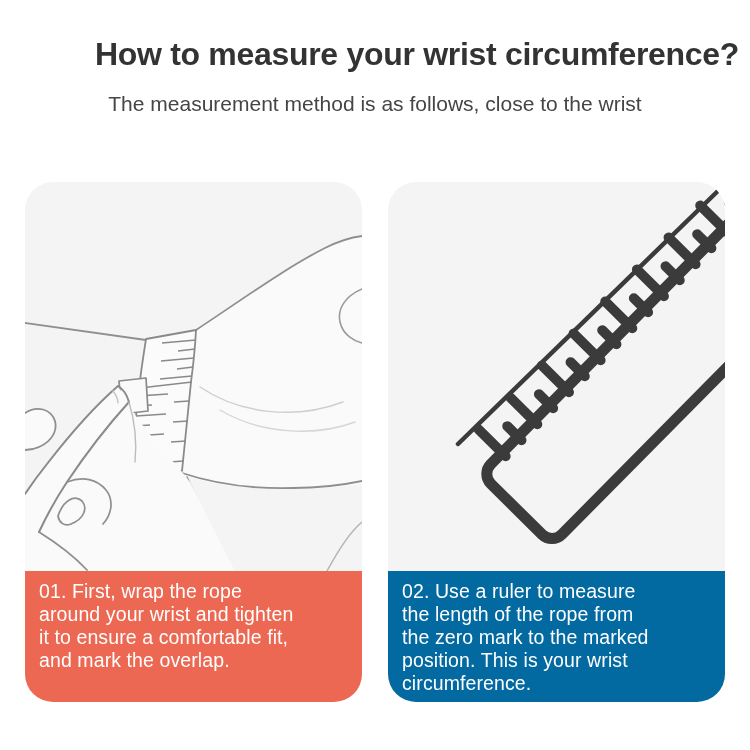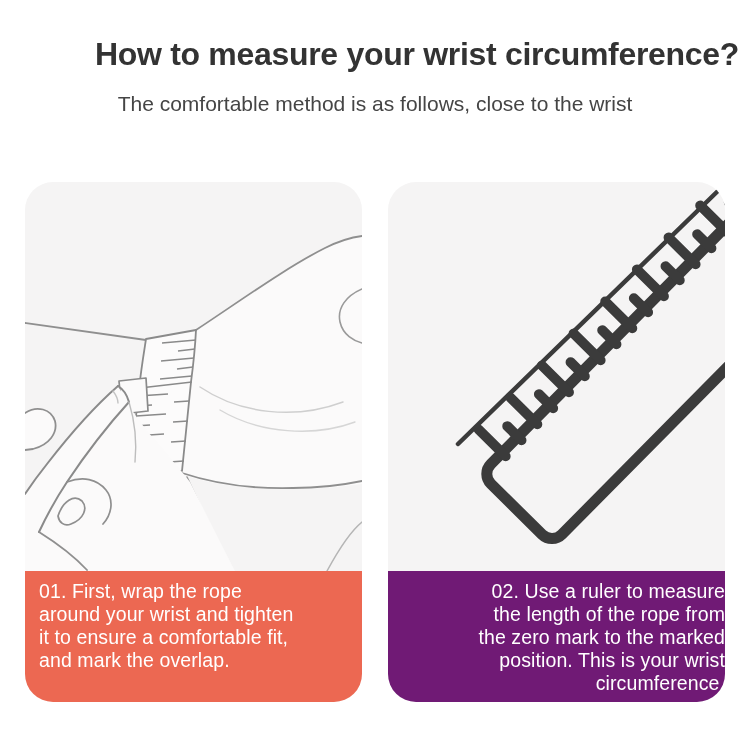--- a/index.html
+++ b/index.html
@@ -30,21 +30,21 @@
     font-size:19.5px;line-height:23px;
     padding:9px 0 0 14px;white-space:pre-line;
     letter-spacing:0.1px;
   }
   svg{display:block;}
 </style>
 </head>
 <body>
 
 <div class="title">How to measure your wrist circumference?</div>
-<div class="subtitle">The comfortable method is as follows, close to the wrist</div>
+<div class="subtitle">The measurement method is as follows, close to the wrist</div>
 
 <div class="panel left">
   <div class="illustration">
     <svg width="337" height="389" viewBox="0 0 337 389" fill="none" xmlns="http://www.w3.org/2000/svg">
 
       <path d="M0,141 C45,147 90,154 121,158 L171,148 C215,119 262,85 300,66 C316,58 329,55 337,54 L337,302 C315,305 290,307 265,307 C225,307 185,303 157,292 L104,296 L112,210 L121,157 Z" fill="#fbfafa"></path>
 
       <path d="M0,141 C45,147 90,154 121,158" stroke="#8f8f8f" stroke-width="1.8" stroke-linecap="round"></path>
 
       <path d="M171,148 C215,119 262,85 300,66 C316,58 329,55 337,54" stroke="#8f8f8f" stroke-width="1.8" stroke-linecap="round"></path>
@@ -97,18 +97,18 @@
     <svg width="337" height="389" viewBox="0 0 337 389" fill="none" xmlns="http://www.w3.org/2000/svg">
 
       <path d="M70,262 L334,5" stroke="#3b3b3b" stroke-width="4.5" stroke-linecap="round"></path>
 
       <g transform="translate(93,292) rotate(-45.3)">
         <rect x="0" y="0" width="450" height="100" rx="14" stroke="#3b3b3b" stroke-width="11" fill="none"></rect>
         <path d="M30,5 L30,-33 M52.5,5 L52.5,-15 M75,5 L75,-33 M97.5,5 L97.5,-15 M120,5 L120,-33 M142.5,5 L142.5,-15 M165,5 L165,-33 M187.5,5 L187.5,-15 M210,5 L210,-33 M232.5,5 L232.5,-15 M255,5 L255,-33 M277.5,5 L277.5,-15 M300,5 L300,-33 M322.5,5 L322.5,-15 M345,5 L345,-33 M367.5,5 L367.5,-15 M390,5 L390,-33 M412.5,5 L412.5,-15" stroke="#3b3b3b" stroke-width="10" stroke-linecap="round"></path>
       </g>
     </svg>
   </div>
-  <div class="caption" style="background: #701a75; text-align: right;">02. Use a ruler to measure
+  <div class="caption" style="background: #0369a1;">02. Use a ruler to measure
 the length of the rope from
 the zero mark to the marked
 position. This is your wrist
 circumference.</div>
 </div>
 
 </body></html>

